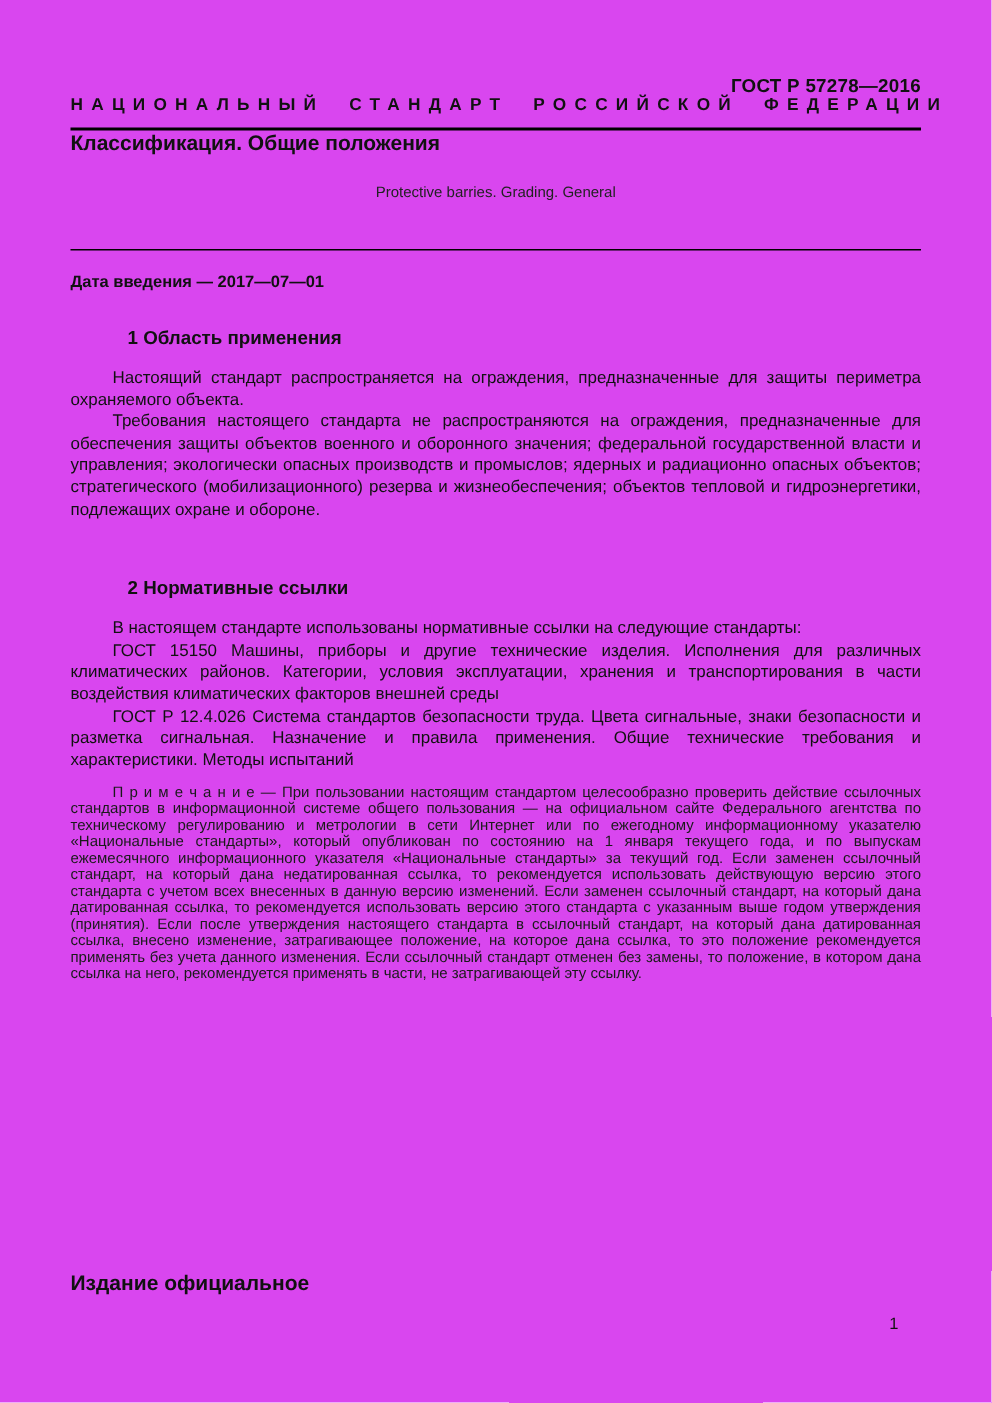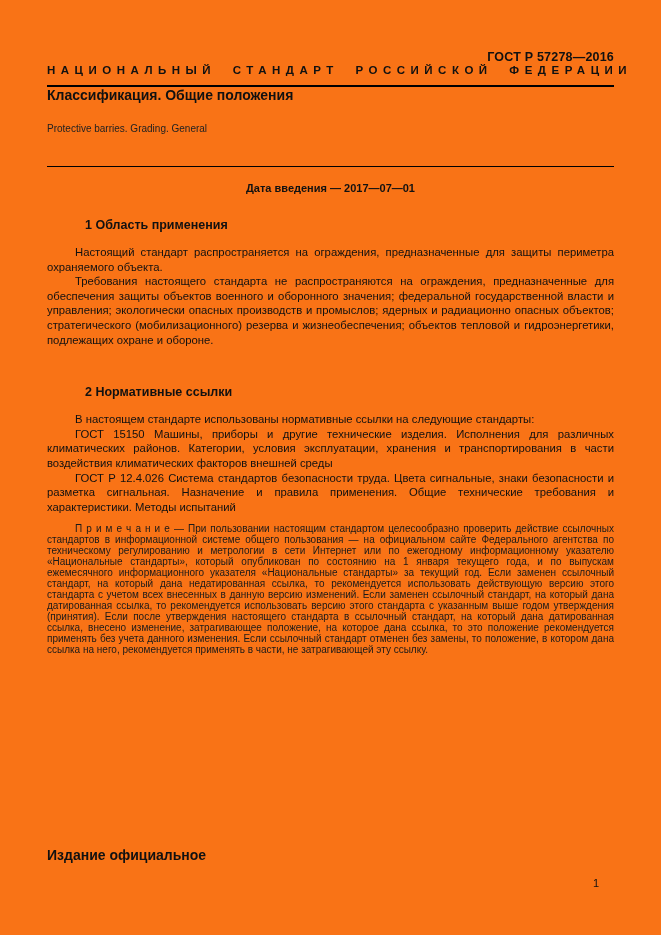--- a/index.html
+++ b/index.html
@@ -1,21 +1,21 @@
 <!DOCTYPE html>
 <html><head>
 <meta charset="utf-8">
 <style>
   * { margin: 0; padding: 0; box-sizing: border-box; }
   html, body { background: #ffffff; }
   .page {
     position: relative;
     width: 661px;
     height: 935px;
-    background: #f97316;
+    background: #d946ef;
     font-family: "Liberation Sans", sans-serif;
     color: #111111;
     padding: 50px 47px 0 47px;
     overflow: hidden;
   }
   .doc-number {
     text-align: right;
     font-weight: bold;
     font-size: 12.5px;
     letter-spacing: 0.2px;
@@ -38,31 +38,31 @@
     font-size: 12.5px;
     letter-spacing: 0.5px;
   }
   .subtitle {
     margin-top: 0;
     font-weight: bold;
     font-size: 14px;
   }
   .title-en {
     margin-top: 20px;
-    text-align: left;
+    text-align: center;
     font-size: 10px;
     color: #222222;
   }
   .mid-rule {
     margin-top: 32px;
     border-bottom: 1px solid #000000;
   }
   .effective-date {
     margin-top: 15px;
-    text-align: center;
+    text-align: left;
     font-weight: bold;
     font-size: 11px;
   }
   .section-heading {
     font-weight: bold;
     font-size: 12.5px;
     padding-left: 38px;
   }
   .section-heading.first { margin-top: 24px; }
   .section-heading.second { margin-top: 38px; }

